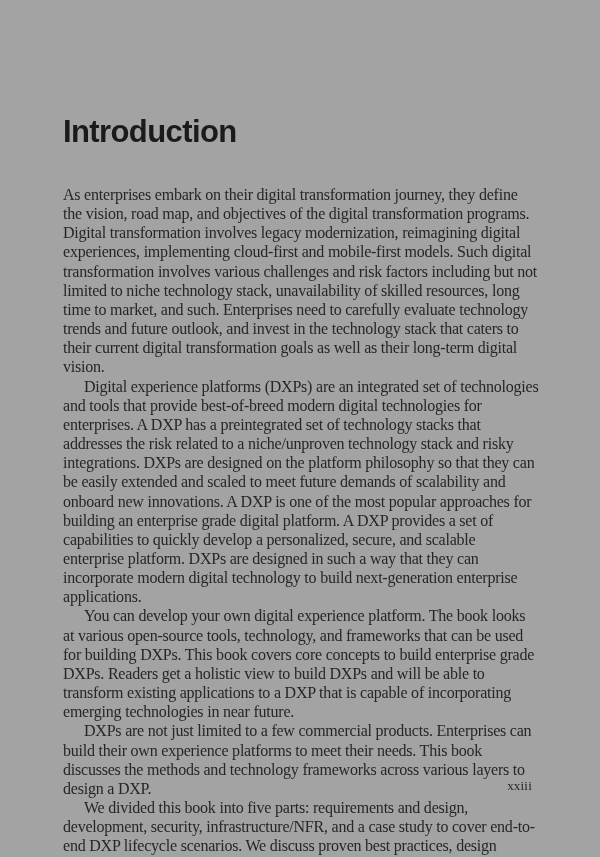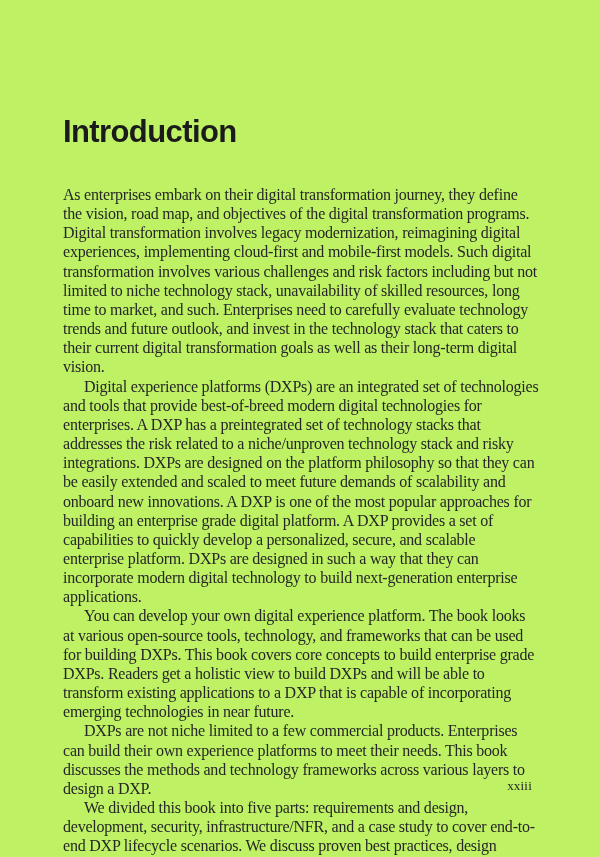--- a/index.html
+++ b/index.html
@@ -6,21 +6,21 @@
   html, body {
     width: 600px;
     height: 857px;
     background: #ffffff;
     font-family: "Liberation Serif", serif;
   }
   .page {
     position: relative;
     width: 600px;
     height: 857px;
-    background: #bef264;
+    background: #a3a3a3;
     padding: 0 61px 0 63px;
     overflow: hidden;
   }
   .chapter-title {
     margin-top: 116px;
     font-family: "Liberation Sans", sans-serif;
     font-weight: 700;
     font-size: 31px;
     line-height: 32px;
     letter-spacing: -0.6px;
@@ -50,19 +50,19 @@
 <body>
 
 <div class="page">
 
   <h1 class="chapter-title">Introduction</h1>
 
   <div class="body-text">
     <p>As enterprises embark on their digital transformation journey, they define the vision, road map, and objectives of the digital transformation programs. Digital transformation involves legacy modernization, reimagining digital experiences, implementing cloud-first and mobile-first models. Such digital transformation involves various challenges and risk factors including but not limited to niche technology stack, unavailability of skilled resources, long time to market, and such. Enterprises need to carefully evaluate technology trends and future outlook, and invest in the technology stack that caters to their current digital transformation goals as well as their long-term digital vision.</p>
     <p class="indent">Digital experience platforms (DXPs) are an integrated set of technologies and tools that provide best-of-breed modern digital technologies for enterprises. A DXP has a preintegrated set of technology stacks that addresses the risk related to a niche/unproven technology stack and risky integrations. DXPs are designed on the platform philosophy so that they can be easily extended and scaled to meet future demands of scalability and onboard new innovations. A DXP is one of the most popular approaches for building an enterprise grade digital platform. A DXP provides a set of capabilities to quickly develop a personalized, secure, and scalable enterprise platform. DXPs are designed in such a way that they can incorporate modern digital technology to build next-generation enterprise applications.</p>
     <p class="indent">You can develop your own digital experience platform. The book looks at various open-source tools, technology, and frameworks that can be used for building DXPs. This book covers core concepts to build enterprise grade DXPs. Readers get a holistic view to build DXPs and will be able to transform existing applications to a DXP that is capable of incorporating emerging technologies in near future.</p>
-    <p class="indent">DXPs are not niche limited to a few commercial products. Enterprises can build their own experience platforms to meet their needs. This book discusses the methods and technology frameworks across various layers to design a DXP.</p>
+    <p class="indent">DXPs are not just limited to a few commercial products. Enterprises can build their own experience platforms to meet their needs. This book discusses the methods and technology frameworks across various layers to design a DXP.</p>
     <p class="indent">We divided this book into five parts: requirements and design, development, security, infrastructure/NFR, and a case study to cover end-to-end DXP lifecycle scenarios. We discuss proven best practices, design methods, and technology frameworks along with contextual real-world case studies for each of the chapters.</p>
   </div>
 
   <div class="page-number">xxiii</div>
 
 </div>
 
 </body></html>

